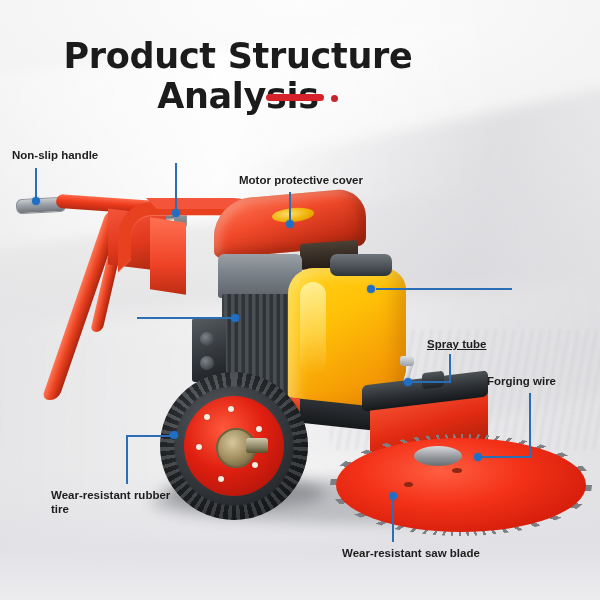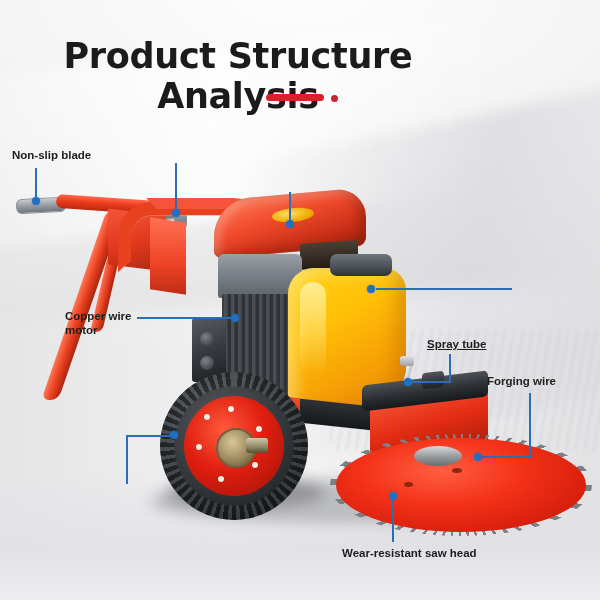--- a/index.html
+++ b/index.html
@@ -214,49 +214,50 @@
                 -webkit-mask:radial-gradient(ellipse, transparent 86%, #000 88%);
                 mask:radial-gradient(ellipse, transparent 86%, #000 88%);"></div>
     <div style="position:absolute;left:452px;top:318px;width:10px;height:5px;border-radius:50%;
                 background:#8d2612;"></div>
     <div style="position:absolute;left:404px;top:332px;width:9px;height:5px;border-radius:50%;
                 background:#8d2612;"></div>
     <div class="bladeflange" style="left:414px;top:296px;width:48px;height:20px;"></div>
 
   </div>
 
-  <div class="callout" style="left:12px;top:148px;">Non-slip blade</div>
+  <div class="callout" style="left:12px;top:148px;">Non-slip handle</div>
   <div class="lead v" style="left:35px;top:168px;height:32px;"></div>
   <div class="leaddot" style="left:32px;top:197px;"></div>
 
   <div class="lead v" style="left:175px;top:163px;height:48px;"></div>
   <div class="leaddot" style="left:172px;top:209px;"></div>
 
+  <div class="callout" style="left:239px;top:173px;">Motor protective cover</div>
   <div class="lead v" style="left:289px;top:192px;height:30px;"></div>
   <div class="leaddot" style="left:286px;top:220px;"></div>
 
   <div class="lead h" style="left:376px;top:288px;width:136px;"></div>
   <div class="leaddot" style="left:367px;top:285px;"></div>
 
-  <div class="callout" style="left:65px;top:309px;">Copper wire
-motor</div>
   <div class="lead h" style="left:137px;top:317px;width:98px;"></div>
   <div class="leaddot" style="left:231px;top:314px;"></div>
 
   <div class="callout" style="left:427px;top:337px;text-decoration:underline;">Spray tube</div>
   <div class="lead v" style="left:449px;top:354px;height:28px;"></div>
   <div class="lead h" style="left:410px;top:381px;width:41px;"></div>
   <div class="leaddot" style="left:404px;top:378px;"></div>
 
   <div class="callout" style="left:487px;top:374px;">Forging wire</div>
   <div class="lead v" style="left:529px;top:393px;height:64px;"></div>
   <div class="lead h" style="left:481px;top:456px;width:50px;"></div>
   <div class="leaddot" style="left:474px;top:453px;"></div>
 
+  <div class="callout" style="left:51px;top:488px;">Wear-resistant rubber
+tire</div>
   <div class="lead v" style="left:126px;top:435px;height:49px;"></div>
   <div class="lead h" style="left:126px;top:435px;width:48px;"></div>
   <div class="leaddot" style="left:170px;top:431px;"></div>
 
-  <div class="callout" style="left:342px;top:546px;">Wear-resistant saw head</div>
+  <div class="callout" style="left:342px;top:546px;">Wear-resistant saw blade</div>
   <div class="lead v" style="left:392px;top:500px;height:42px;"></div>
   <div class="leaddot" style="left:389px;top:492px;"></div>
 
 </div>
 
 </body></html>

